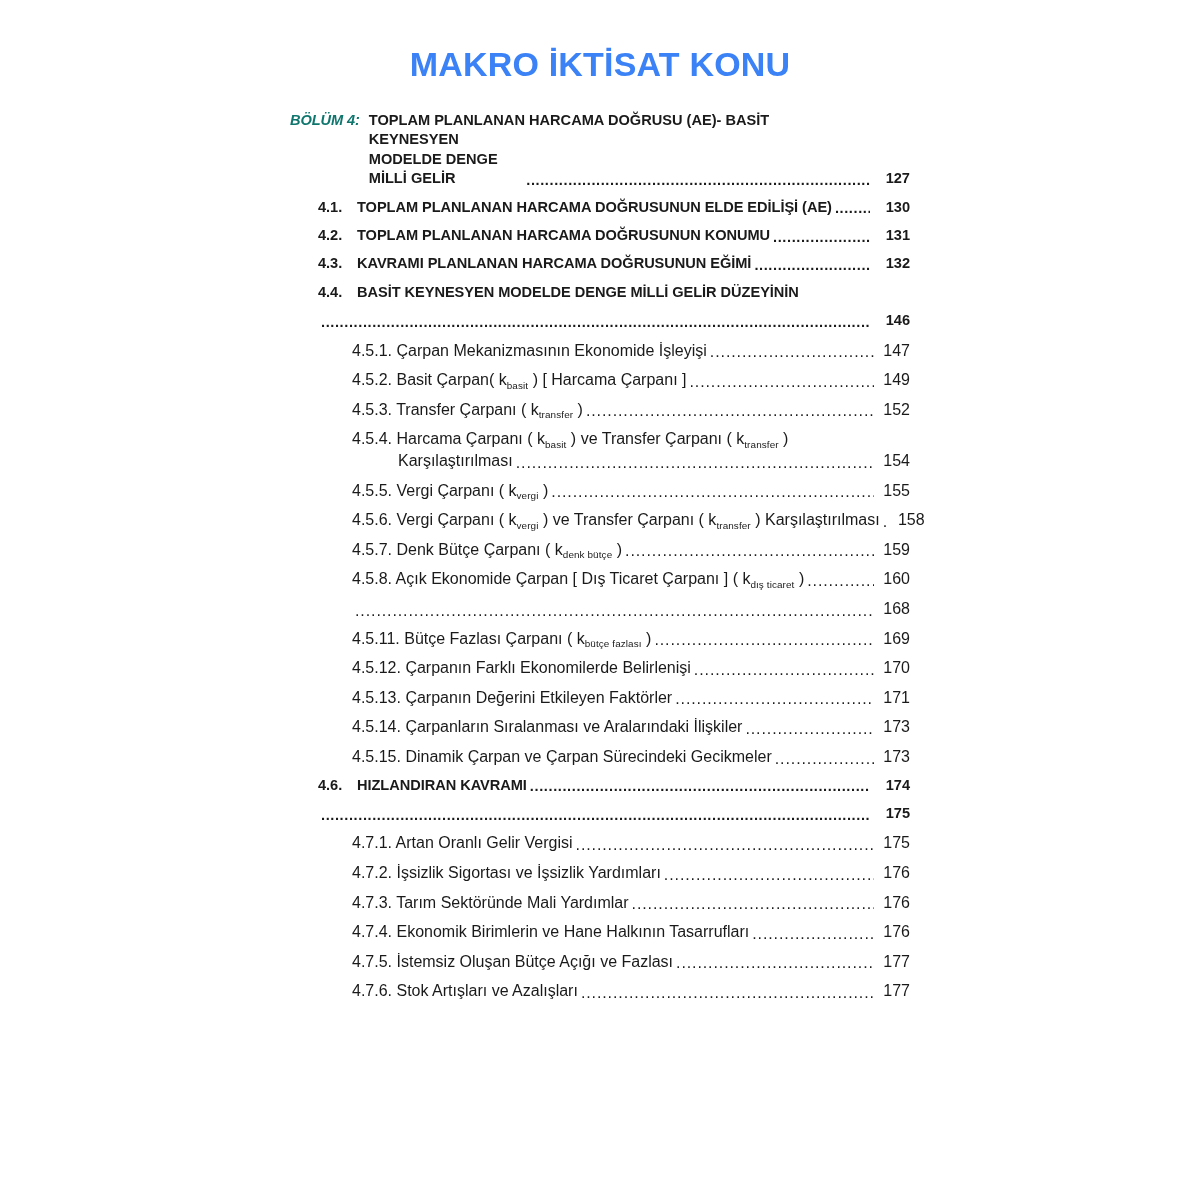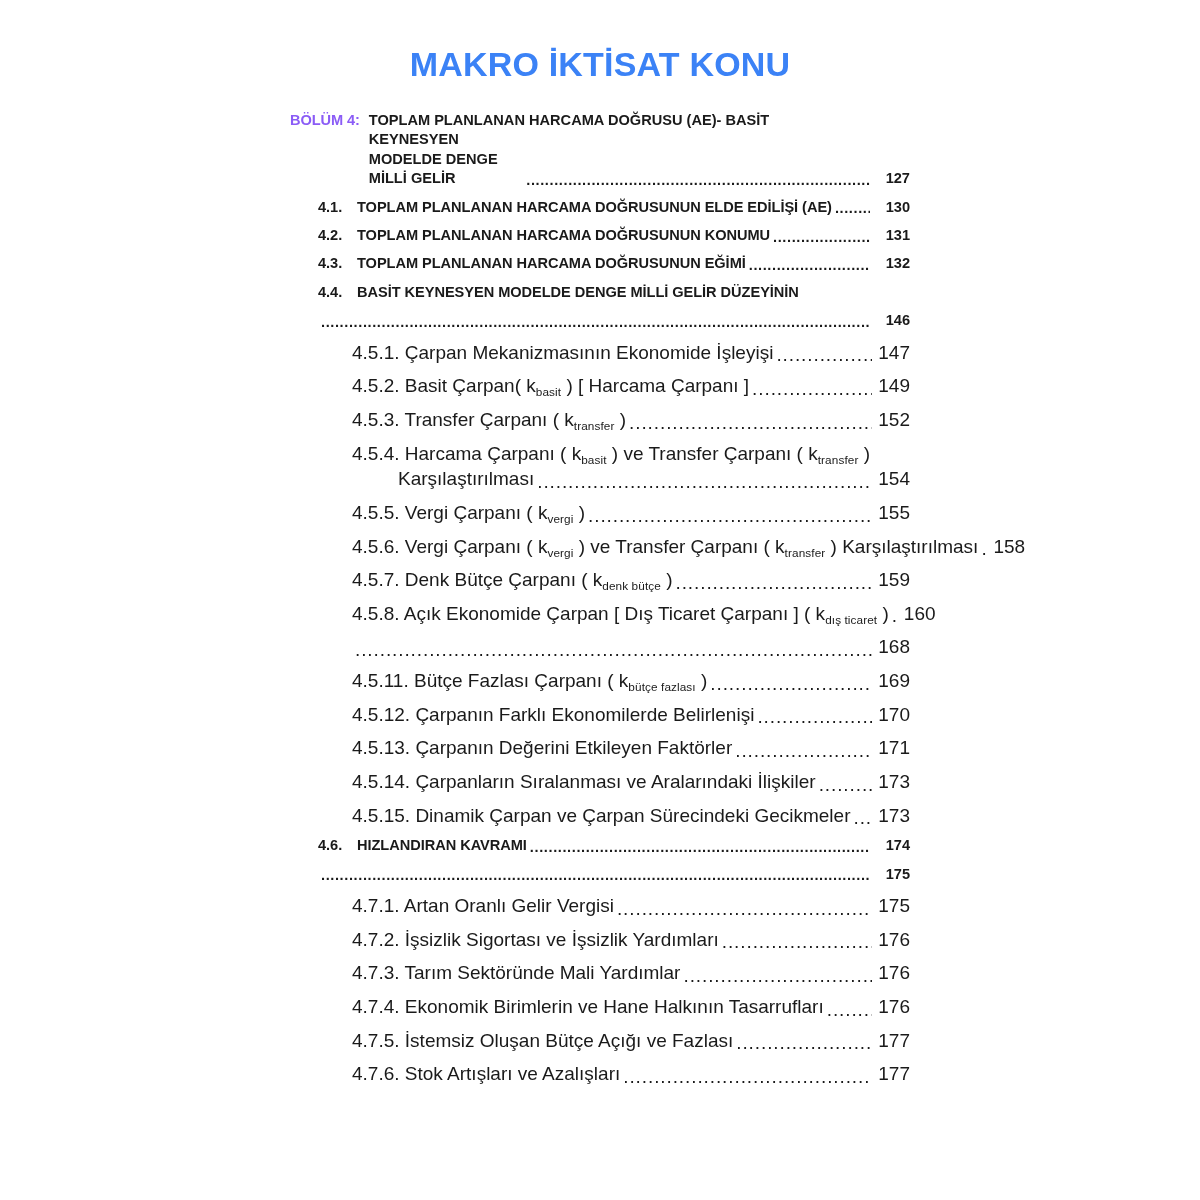--- a/index.html
+++ b/index.html
@@ -85,26 +85,27 @@
     font-size: 14.6px;
     font-weight: bold;
     line-height: 1.33;
     margin-bottom: 9px;
   }
   .chapter-row {
     display: flex;
     align-items: flex-start;
   }
   .chapter-label {
-    color: #8b5cf6;
+    color: #0f766e;
     flex: 0 0 auto;
     padding-right: 9px;
     white-space: nowrap;
     font-weight: bold;
     letter-spacing: -0.1px;
+    font-style: italic;
   }
   .chapter-body {
     flex: 1 1 auto;
     min-width: 0;
   }
   .chapter-line1 {
     white-space: nowrap;
   }
   .entry-chapter .leader { letter-spacing: 0.6px; }
   .entry-chapter .pagenum { min-width: 34px; }
@@ -124,21 +125,21 @@
   }
   .entry-l1 .hang {
     display: block;
     padding-left: 35px;
   }
   .entry-l1 .leader { letter-spacing: 0.6px; }
   .entry-l1 .pagenum { min-width: 34px; }
 
   
   .entry-l2 {
-    font-size: 19px;
+    font-size: 16px;
     font-weight: normal;
     line-height: 1.35;
     padding-left: 62px;
     margin-bottom: 8px;
   }
   .entry-l2 .hang {
     display: block;
     padding-left: 46px;
   }
   .entry-l2 .pagenum { min-width: 30px; }
@@ -191,21 +192,21 @@
       </div>
       <div class="entry entry-l1">
         <div class="entry-inner">
           <span class="entry-text nw"><span class="num">4.2.</span> <span>TOPLAM PLANLANAN HARCAMA DOĞRUSUNUN KONUMU</span></span>
           <span class="leader"></span>
           <span class="pagenum">131</span>
         </div>
       </div>
       <div class="entry entry-l1">
         <div class="entry-inner">
-          <span class="entry-text nw"><span class="num">4.3.</span> <span>TOPLAM PLANLANAN HARCAMA DOĞRUSUNUN EĞİMİ</span></span>
+          <span class="entry-text nw"><span class="num">4.3.</span> <span>KAVRAMI PLANLANAN HARCAMA DOĞRUSUNUN EĞİMİ</span></span>
           <span class="leader"></span>
           <span class="pagenum">132</span>
         </div>
       </div>
       <div class="entry entry-l1">
         <div class="line-nolead"><span class="num">4.4.</span> <span>BASİT KEYNESYEN MODELDE DENGE MİLLİ GELİR DÜZEYİNİN</span></div>
       </div>
       <div class="entry entry-l1">
         <div class="entry-inner">
           <span class="leader"></span>

